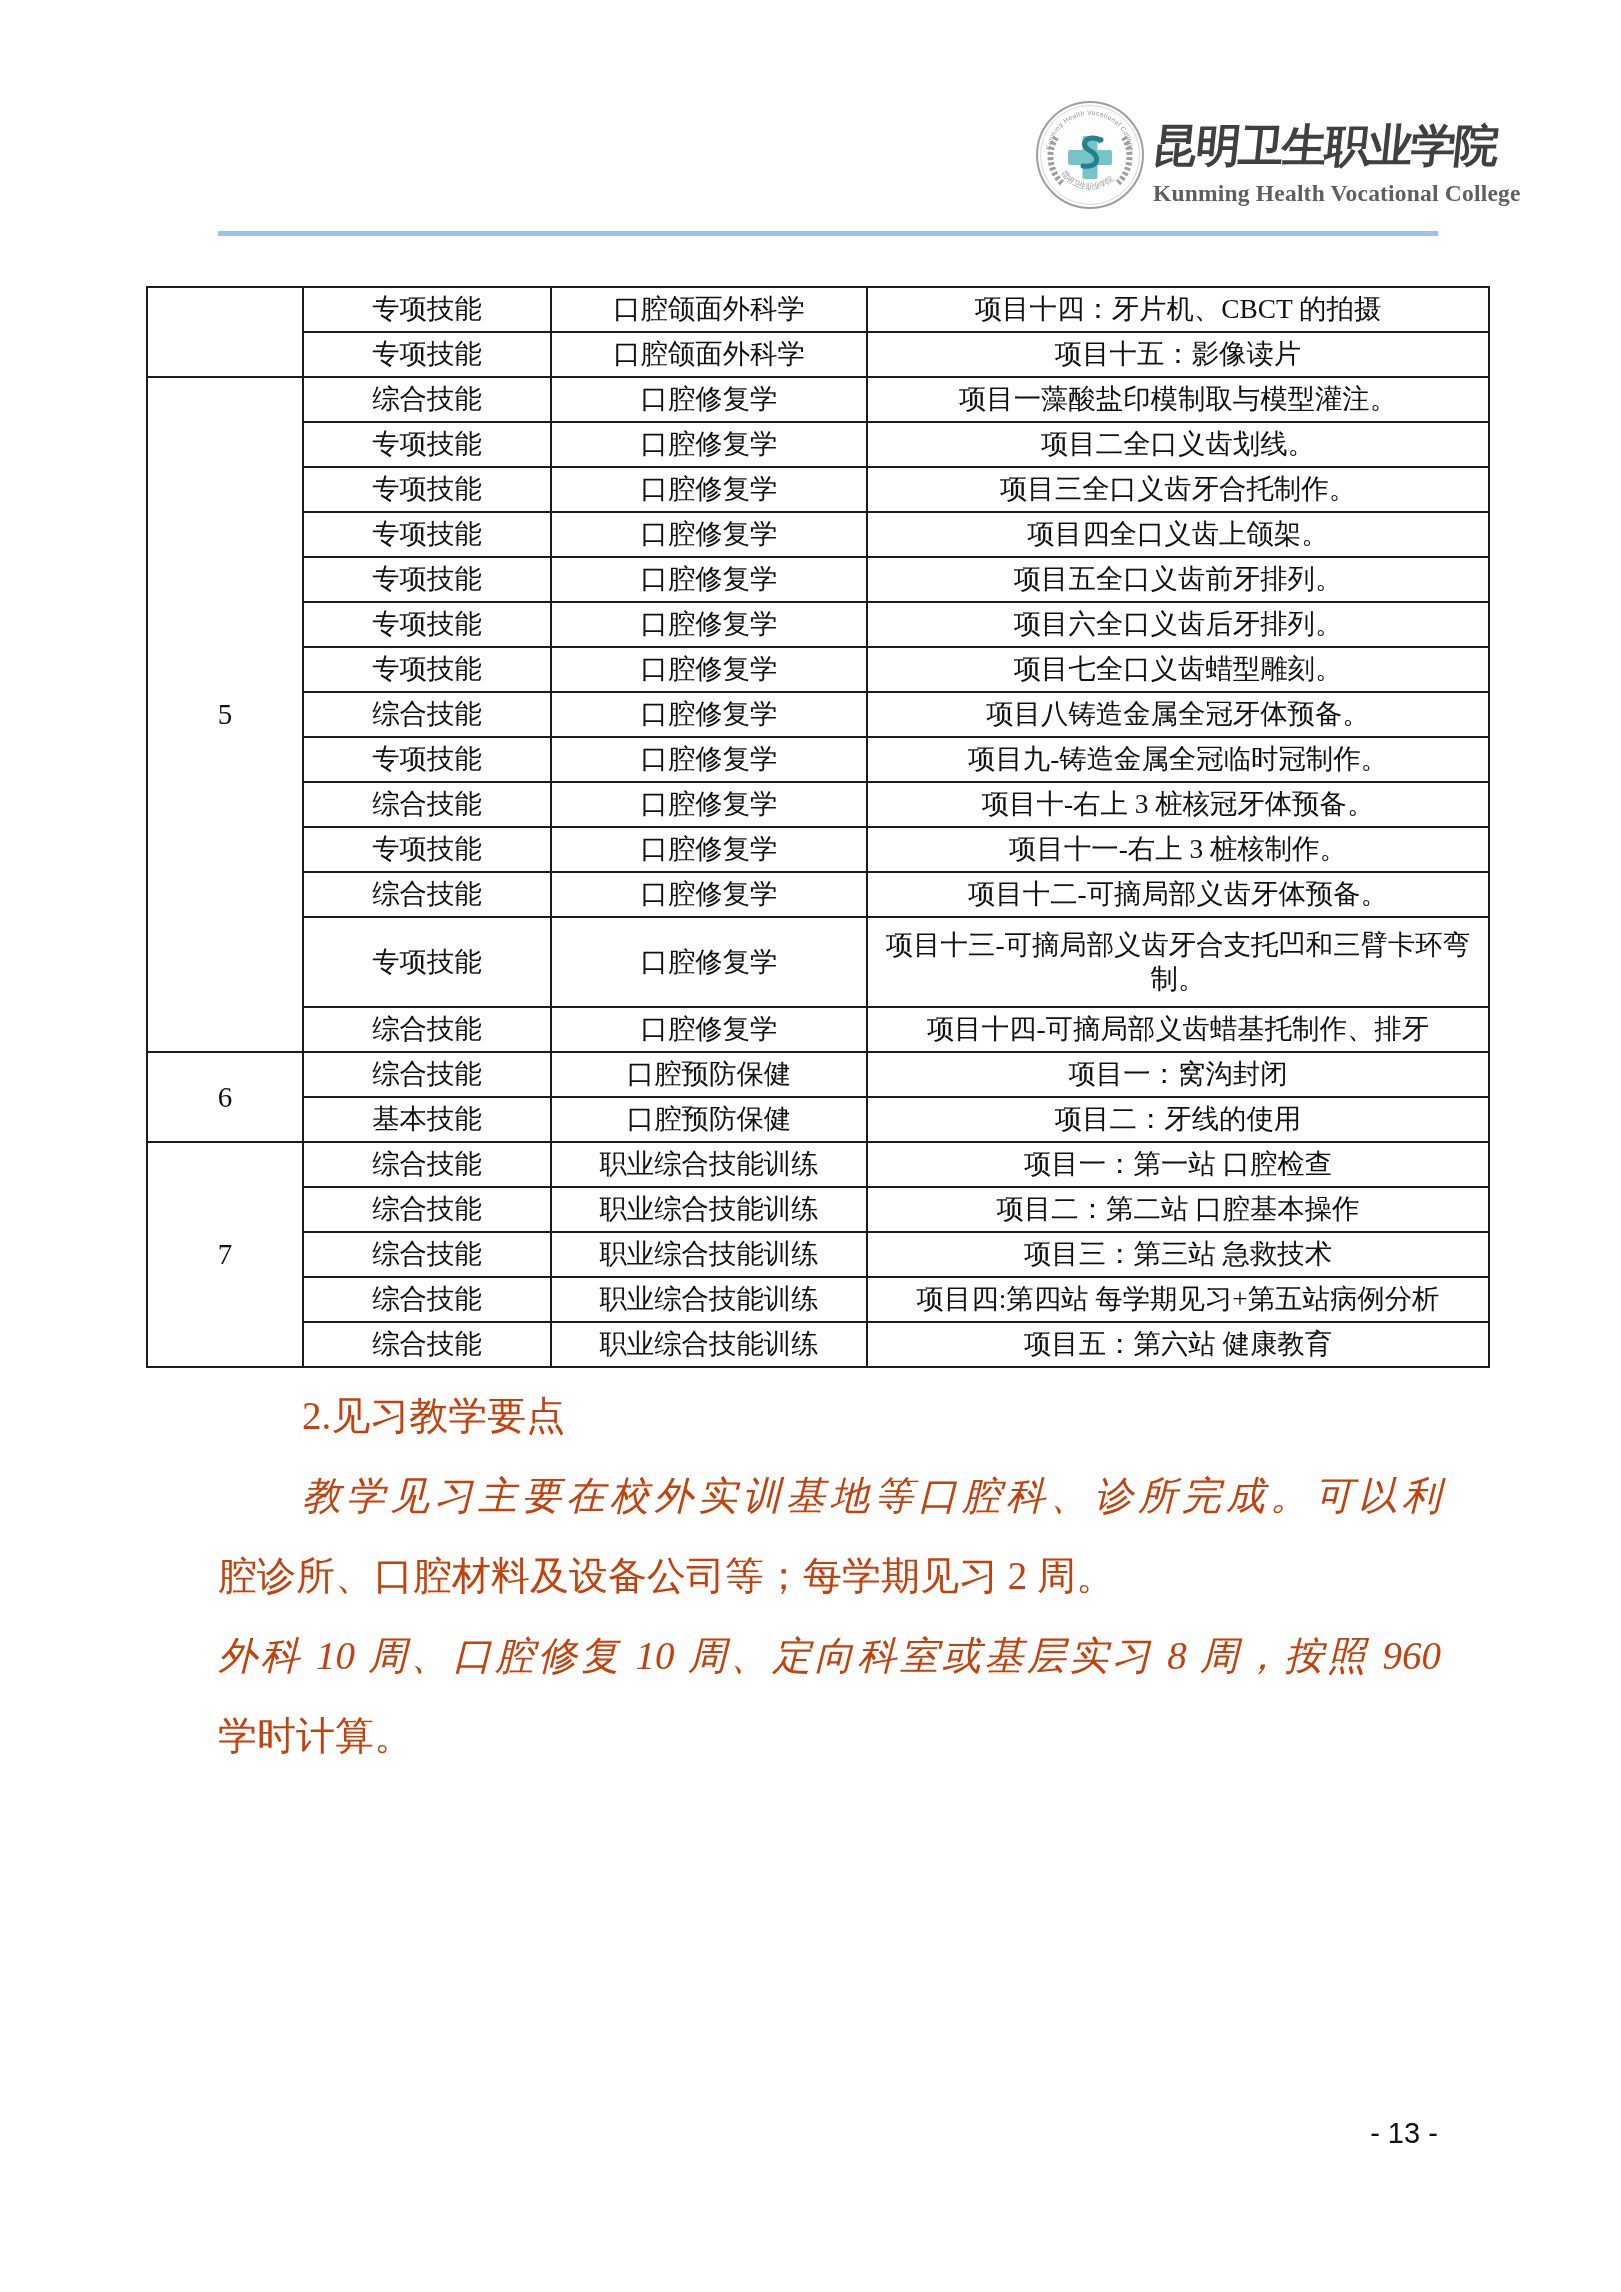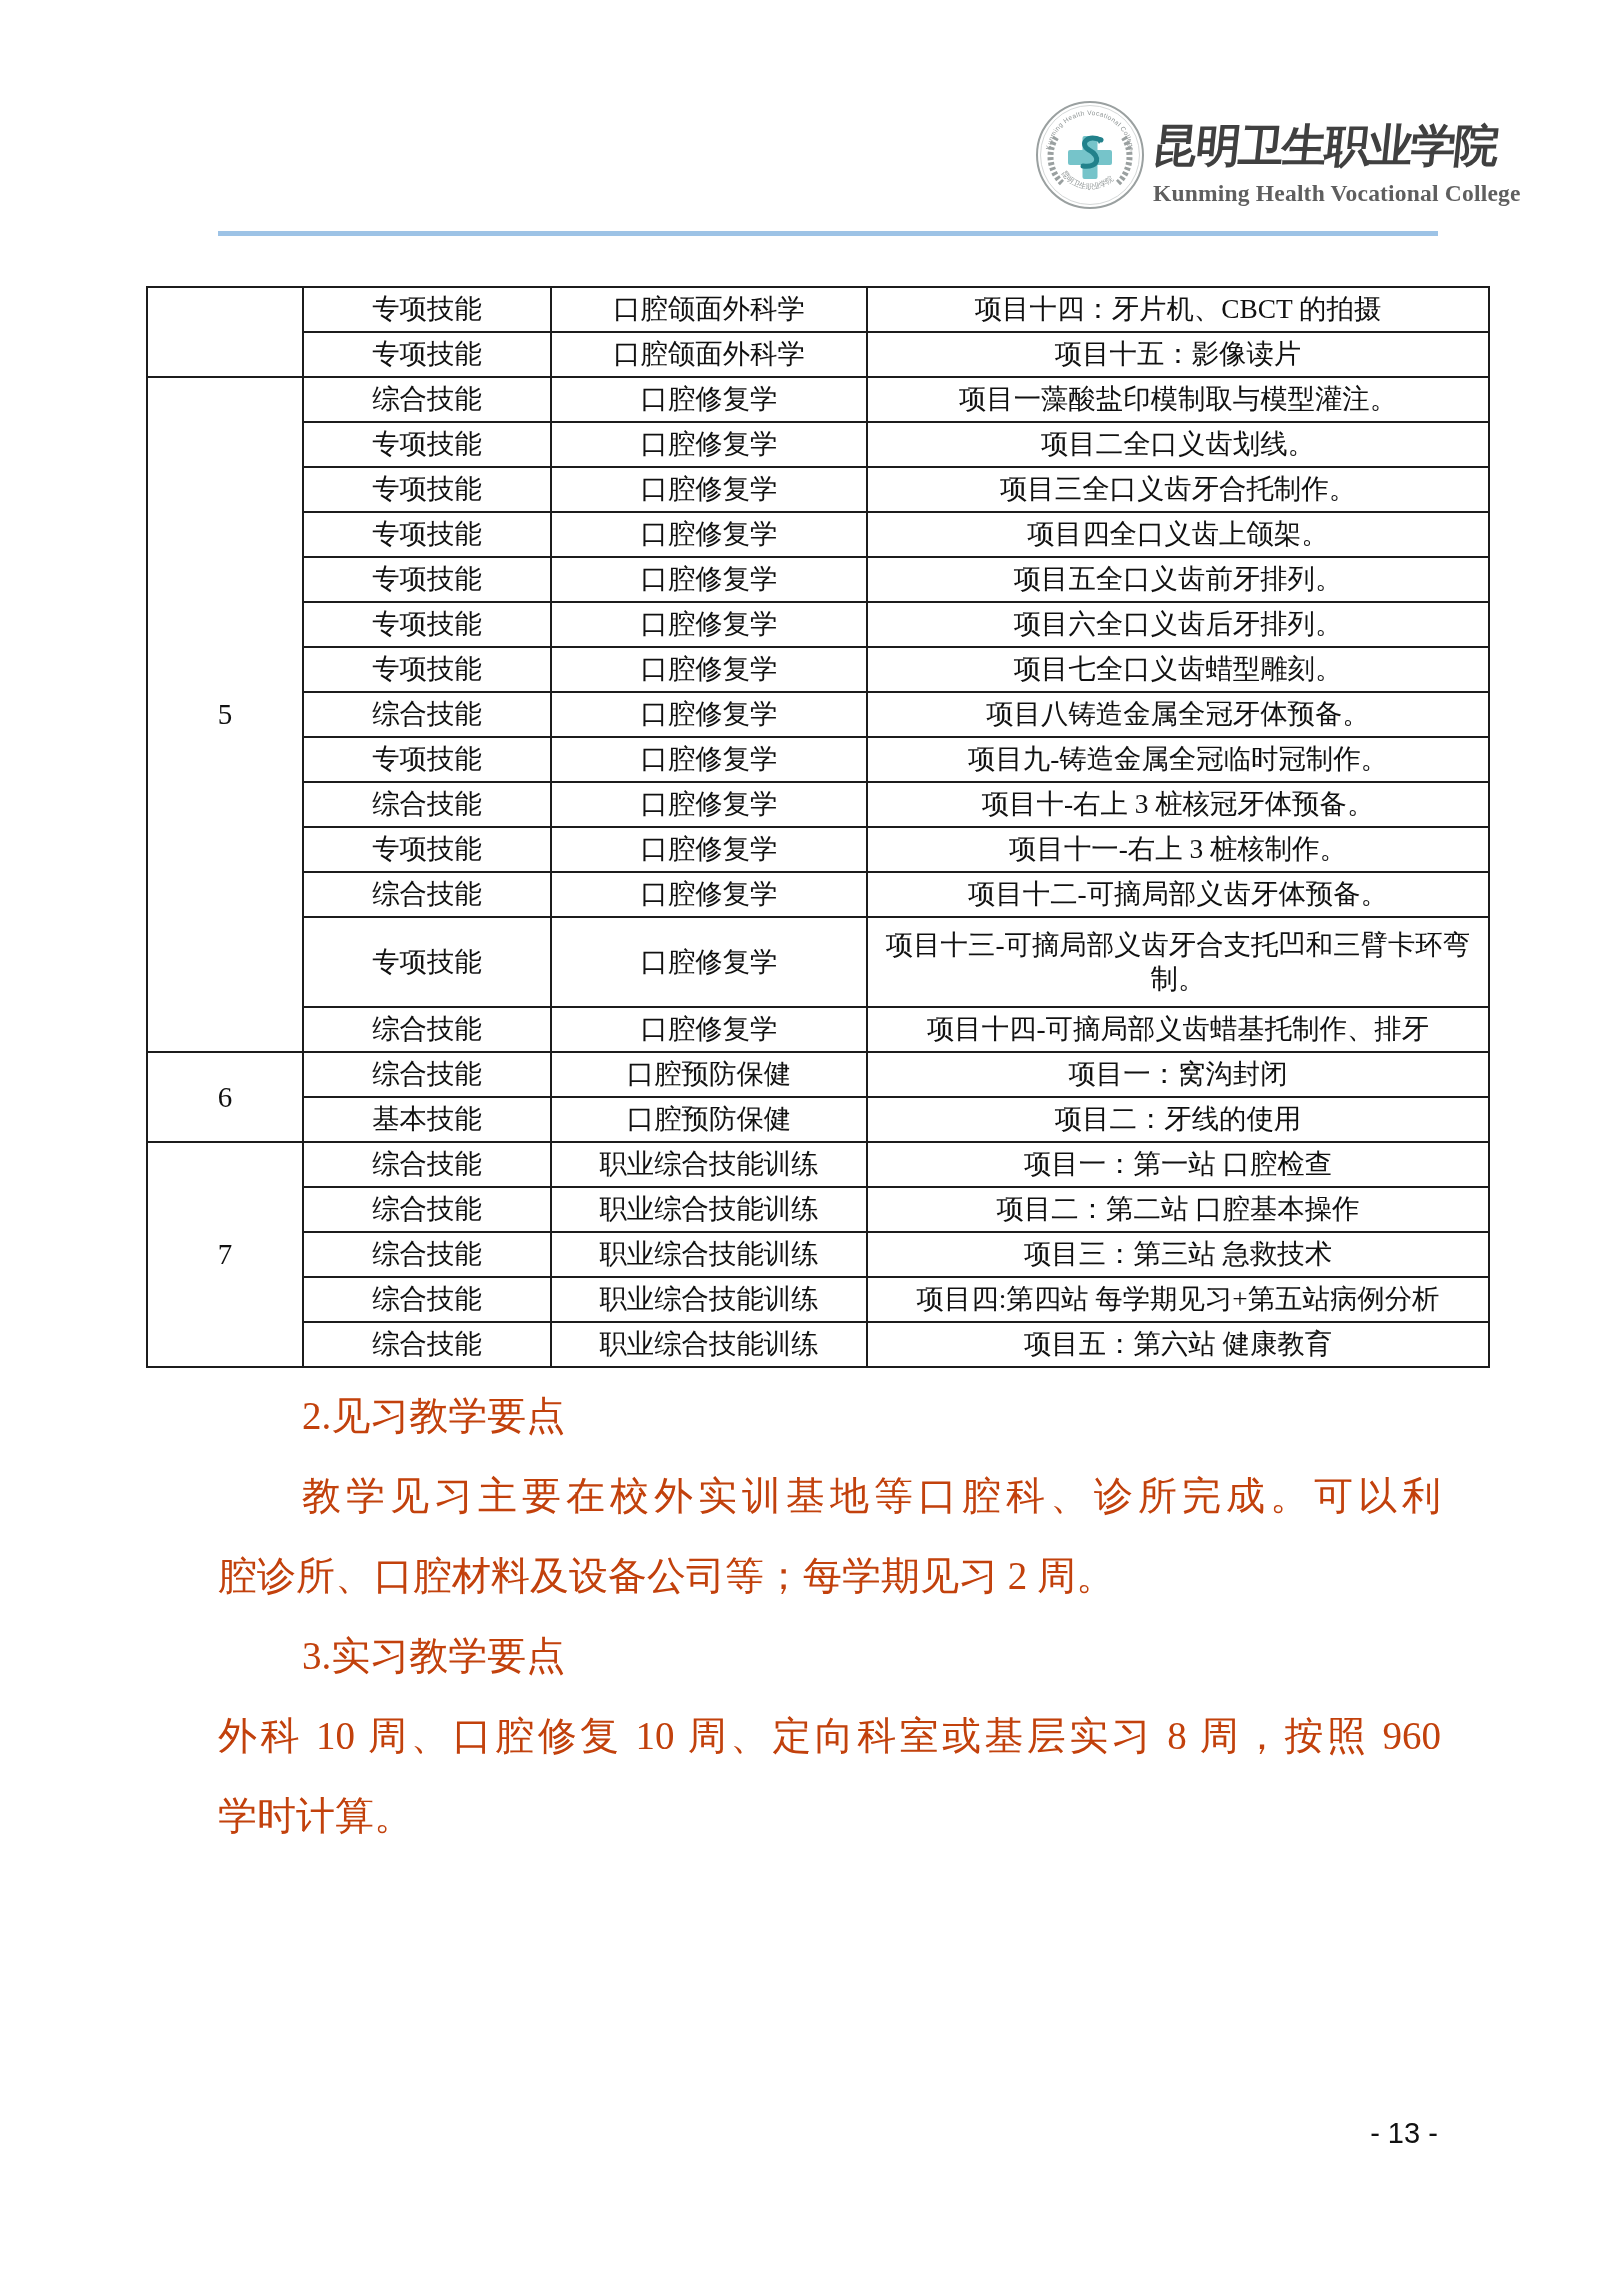--- a/index.html
+++ b/index.html
@@ -47,21 +47,21 @@
   .tbl tr.tall{height:90px;}
   .tbl tr.group-start td{border-top:2.9px solid #1c1c1c;}
   .sem-cell{font-size:29px;}
   
   .body-text{
     position:absolute;left:218px;top:1376px;width:1223px;
     font-size:39px;line-height:80px;color:#c2410c;
   }
   .bline{width:100%;}
   .bline.indent{text-indent:84px;}
-  .bline.fill{text-align:justify;text-align-last:justify;}
+  .bline.fill{text-align:justify;text-align-last:justify;font-style:italic;}
   
   .page-num{
     position:absolute;left:1365px;top:2117px;width:78px;
     font-size:29px;color:#111;text-align:center;
     font-family:"Liberation Sans","DejaVu Sans",sans-serif;
     white-space:nowrap;
   }
 </style>
 </head>
 <body>
@@ -227,21 +227,20 @@
         <td>职业综合技能训练</td>
         <td>项目五：第六站 健康教育</td>
       </tr>
     </tbody>
   </table>
 
   <div class="body-text">
     <div class="bline indent">2.见习教学要点</div>
     <div class="bline indent fill">教学见习主要在校外实训基地等口腔科、诊所完成。可以利</div>
     <div class="bline">腔诊所、口腔材料及设备公司等；每学期见习 2 周。</div>
-    <div class="bline indent">3.实习教学要点</div>
     <div class="bline fill">外科 10 周、口腔修复 10 周、定向科室或基层实习 8 周，按照 960</div>
     <div class="bline">学时计算。</div>
   </div>
 
   <div class="page-num">- 13 -</div>
 
 </div>
 
 
 </body></html>

